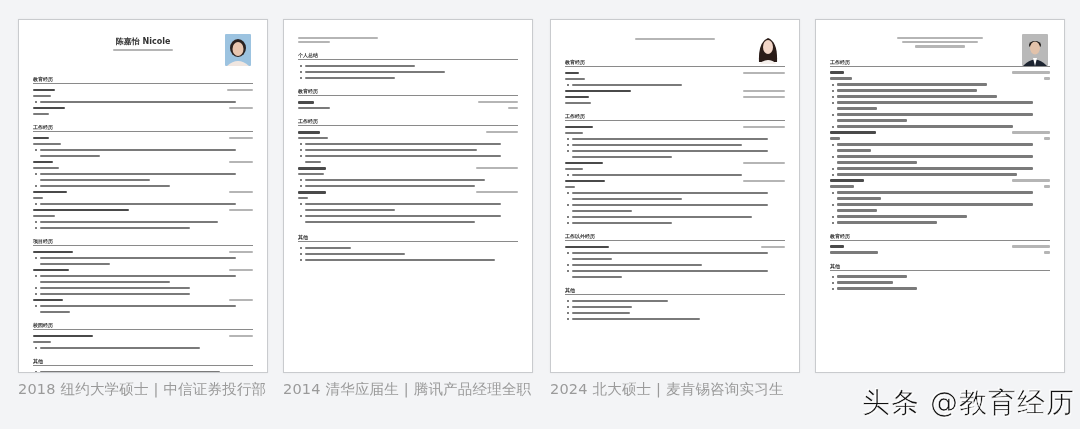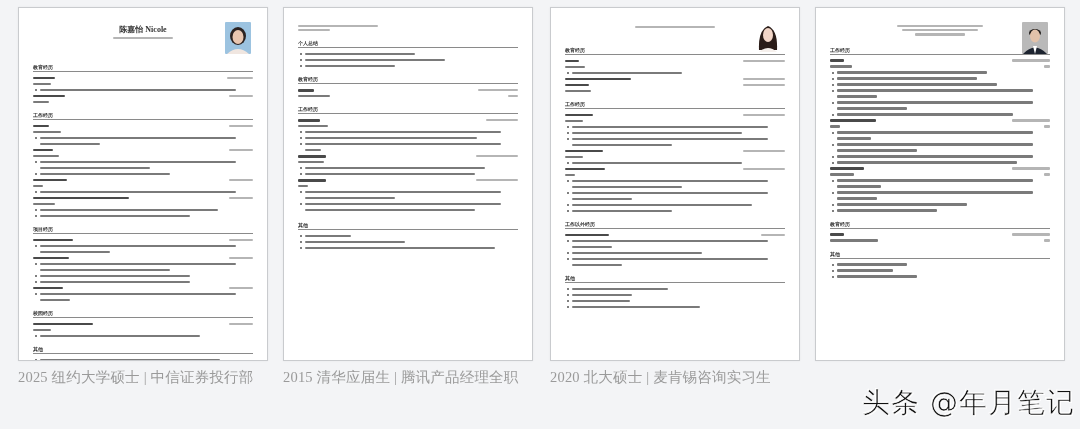--- a/index.html
+++ b/index.html
@@ -3,21 +3,21 @@
   <meta charset="utf-8">
   <style>
     html, body { margin: 0; padding: 0; }
     body {
       width: 1080px; height: 429px; overflow: hidden;
       background: #f3f4f6;
       font-family: "DejaVu Sans", "Liberation Sans", sans-serif;
       position: relative;
     }
     .gallery { position: absolute; left: 0; top: 0; width: 1080px; height: 429px; }
-    .tile { position: absolute; top: 7px; width: 214px; font-family: Liberation Serif, serif; }
+    .tile { position: absolute; top: 19px; width: 214px; }
     .card {
       width: 248px; height: 352px;
       background: #ffffff;
       border: 1px solid #c9cbce;
       box-shadow: 0 0 2px rgba(0,0,0,0.06);
       position: relative; overflow: hidden;
       box-sizing: content-box;
       cursor: pointer;
     }
     .caption {
@@ -209,21 +209,21 @@
             <div class="bar" style="width:160px"></div>
           </div>
         <div class="sec-title">其他</div>
         <div class="bullet">
             <span class="dot"></span>
             <div class="bar" style="width:180px"></div>
           </div>
 
       </div>
     </div>
-    <div class="caption">2025 纽约大学硕士 | 中信证券投行部</div>
+    <div class="caption">2018 纽约大学硕士 | 中信证券投行部</div>
   </div>
 
   <div class="tile" style="left:283px;">
     <div class="card">
       <div class="res">
         <div style="height:5px"></div>
         <div class="contact">
             <div class="bar light" style="width:80px"></div>
           </div>
         <div class="contact">
@@ -318,21 +318,21 @@
         <div class="bullet">
             <span class="dot"></span>
             <div class="bar" style="width:100px"></div>
           </div>
         <div class="bullet">
             <span class="dot"></span>
             <div class="bar" style="width:190px"></div>
           </div>
       </div>
     </div>
-    <div class="caption">2015 清华应届生 | 腾讯产品经理全职</div>
+    <div class="caption">2014 清华应届生 | 腾讯产品经理全职</div>
   </div>
 
   <div class="tile" style="left:550px;">
     <div class="card">
       <div class="res">
         <div style="height:6px"></div>
         <div class="contact center">
             <div class="bar light" style="width:80px;margin:0 auto;"></div>
           </div>
         <div class="photo" style="top:12px;right:18px;">
@@ -465,21 +465,21 @@
         <div class="bullet">
             <span class="dot"></span>
             <div class="bar" style="width:58px"></div>
           </div>
         <div class="bullet">
             <span class="dot"></span>
             <div class="bar" style="width:128px"></div>
           </div>
       </div>
     </div>
-    <div class="caption">2020 北大硕士 | 麦肯锡咨询实习生</div>
+    <div class="caption">2024 北大硕士 | 麦肯锡咨询实习生</div>
   </div>
 
   <div class="tile" style="left:815px;">
     <div class="card">
       <div class="res">
         <div style="height:5px"></div>
         <div class="contact center">
             <div class="bar light" style="width:86px;margin:0 auto;"></div>
           </div>
         <div class="contact center">
@@ -616,14 +616,14 @@
             <div class="bar" style="width:56px"></div>
           </div>
         <div class="bullet">
             <span class="dot"></span>
             <div class="bar" style="width:80px"></div>
           </div>
       </div>
     </div>
   </div>
 
-  <div class="watermark">头条 @年月笔记</div>
+  <div class="watermark">头条 @教育经历</div>
 </div>
 
 </body></html>

